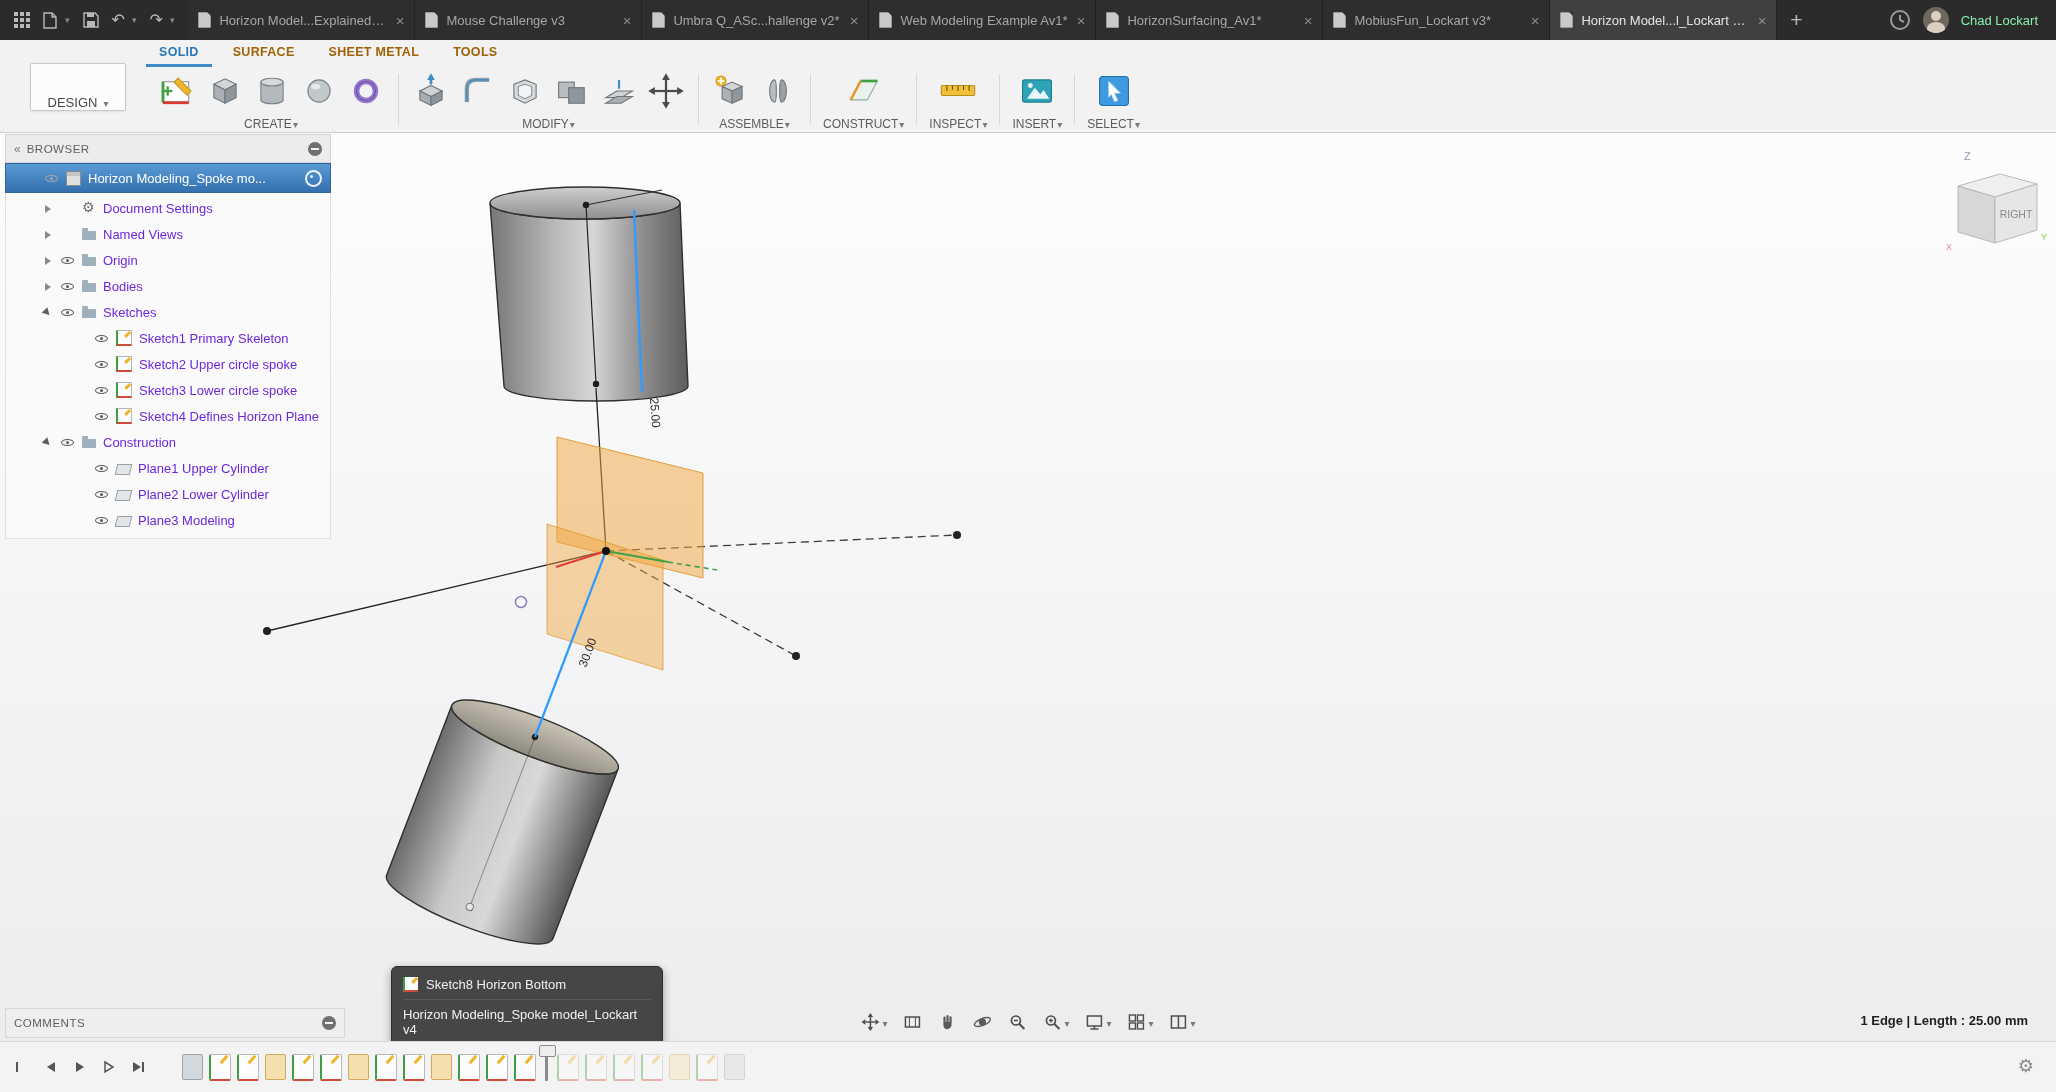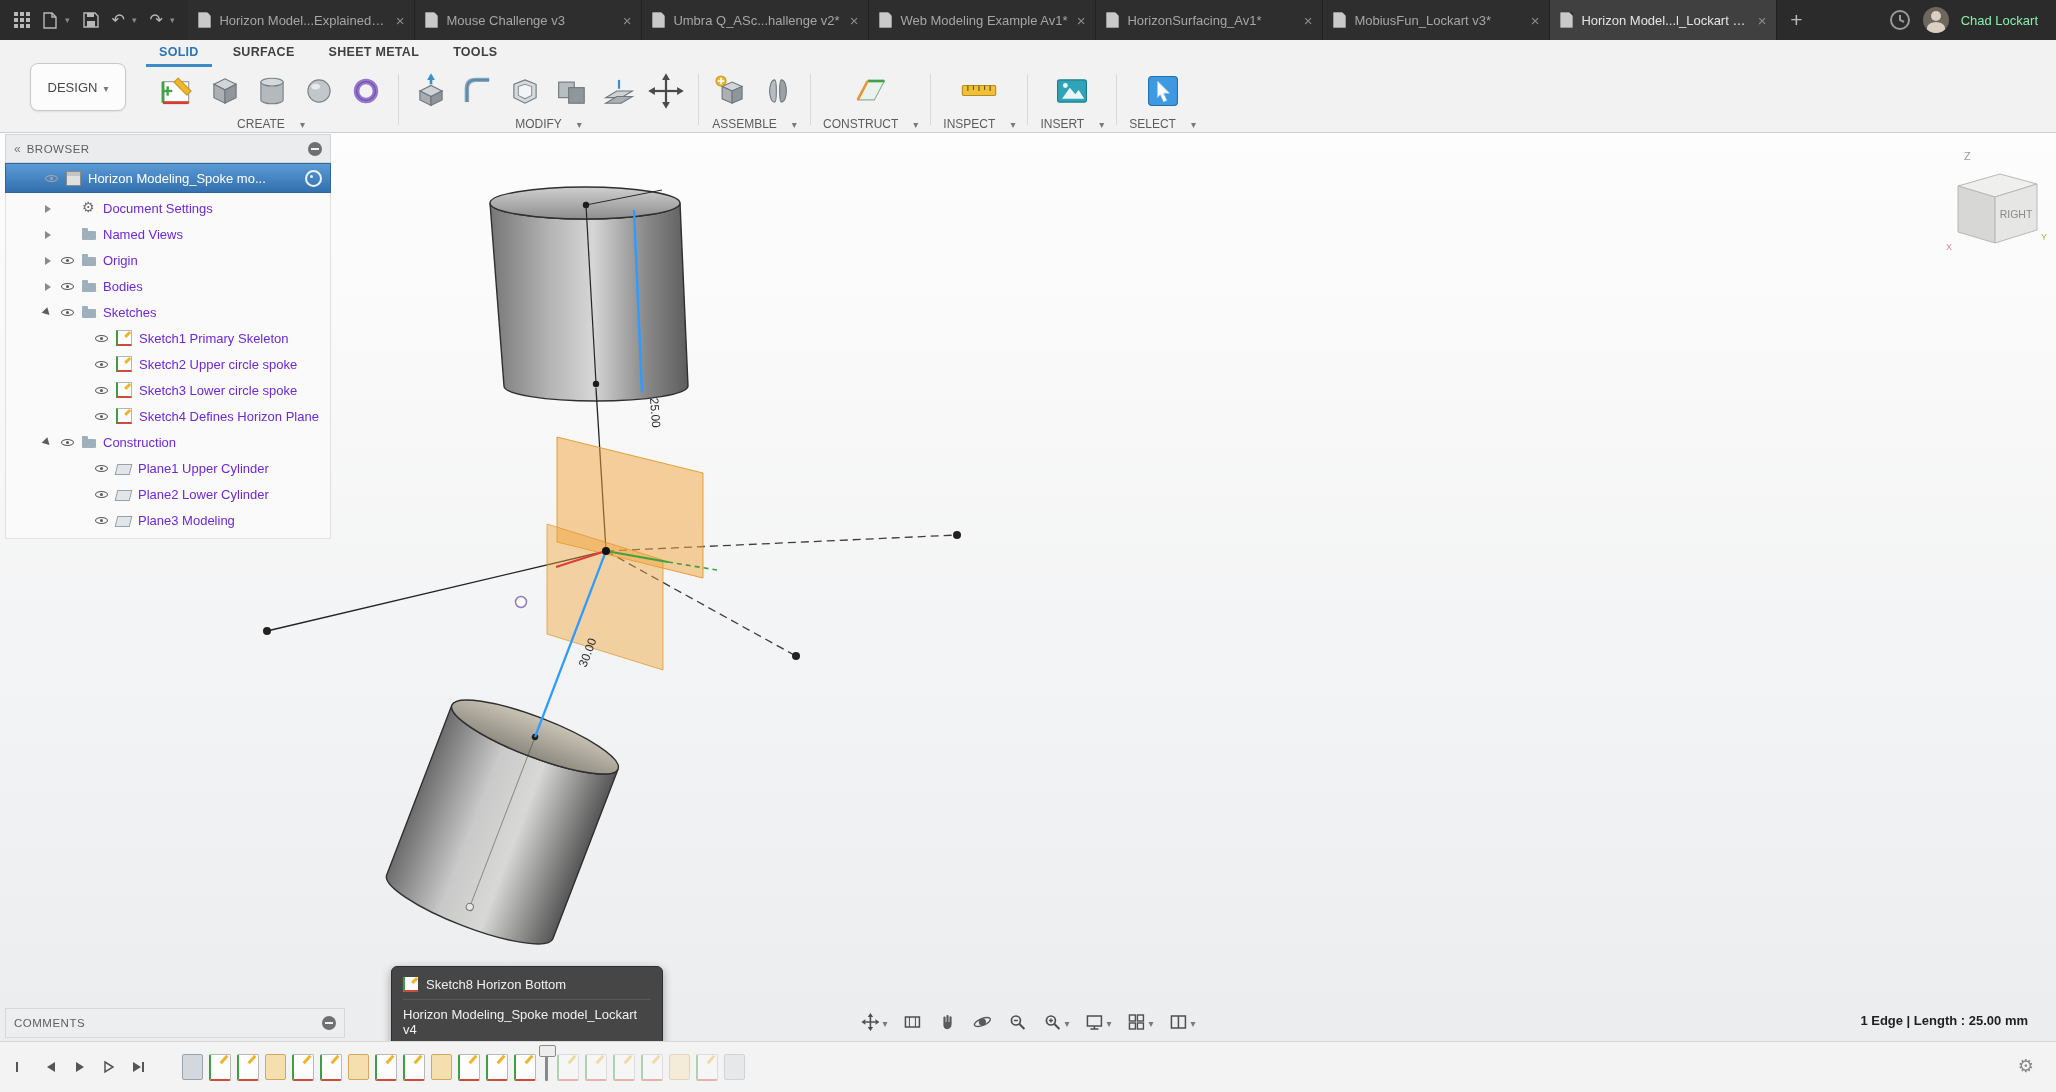--- a/index.html
+++ b/index.html
@@ -22,31 +22,31 @@
   .tab-label{flex:1;overflow:hidden;white-space:nowrap;text-overflow:ellipsis}
   .tab-close{flex:none;color:#8d8d8d;font-size:15px}
   .tab-plus{width:38px;display:flex;align-items:center;justify-content:center;color:#b9b9b9;font-size:21px}
   .tb-right{margin-left:auto;display:flex;align-items:center;gap:12px;padding-right:18px;color:#86efac;font-size:13px}
   .avatar{width:26px;height:26px;border-radius:50%;background:#6e675e;position:relative;overflow:hidden}
   .avatar::before{content:"";position:absolute;left:8px;top:4px;width:10px;height:10px;border-radius:50%;background:#d9d0c2}
   .avatar::after{content:"";position:absolute;left:4px;top:15px;width:18px;height:12px;border-radius:50% 50% 0 0;background:#d9d0c2}
 
   
   .toolbar{position:absolute;top:40px;left:0;right:0;height:92px;background:#f2f2f2;border-bottom:1px solid #cfcfcf;z-index:29}
-  .design-btn{position:absolute;left:30px;top:23px;width:94px;height:46px;background:#fcfcfc;border:1px solid #c9c9c9;border-radius:8px;
-       display:flex;align-items:center;justify-content:center;gap:6px;font-size:13px;color:#474747;box-shadow:0 1px 2px rgba(0,0,0,.08)}
+  .design-btn{position:absolute;left:30px;top:23px;width:94px;height:46px;background:#fcfcfc;border:1px solid #c9c9c9;border-radius:2px;
+       display:flex;align-items:flex-end;justify-content:center;gap:6px;font-size:13px;color:#474747;box-shadow:0 1px 2px rgba(0,0,0,.08)}
   .rtabs{position:absolute;left:146px;top:0;height:27px;display:flex;gap:8px}
-  .rtab{padding:0 13px;display:flex;align-items:center;font-size:12.5px;font-weight:bold;letter-spacing:.3px;color:#404040;border-bottom:3px solid transparent}
+  .rtab{padding:0 13px;display:flex;align-items:center;font-size:12.5px;font-weight:bold;letter-spacing:.3px;color:#a16207;border-bottom:3px solid transparent}
   .rtab.active{color:#2a76b8;border-bottom-color:#3b8bc9}
   .ribbon{position:absolute;left:146px;top:27px;right:0;bottom:0;display:flex;align-items:stretch}
   .grp{display:flex;flex-direction:column;align-items:center;padding:1px 10px 0}
   .grp-icons{display:flex;align-items:center;gap:7px;height:46px}
   .gi{display:flex;align-items:center;justify-content:center}
   .gi svg{display:block}
-  .grp-label{display:flex;align-items:center;gap:15px;font-size:12px;color:#5c5c5c;margin-top:3px}
+  .grp-label{display:flex;align-items:center;gap:1px;font-size:12px;color:#5c5c5c;margin-top:3px}
   .caret::after{content:"▾";font-size:10px;color:#7a7a7a}
   .vdiv{width:1px;background:#d8d8d8;margin:7px 2px}
 
   
   .vp-bg{position:absolute;left:0;right:0;top:132px;bottom:50px;background:linear-gradient(#fdfdfd,#ecedef);z-index:1}
   .scene{position:absolute;left:0;top:0;width:2056px;height:1092px;z-index:2;pointer-events:none}
 
   
   .browser{position:absolute;left:5px;top:134px;width:326px;z-index:10;font-size:13px}
   .b-head{height:27px;background:rgba(234,235,237,.96);border:1px solid #d6d6d6;display:flex;align-items:center;gap:8px;padding:0 8px;color:#5f5f5f;font-size:11.5px;letter-spacing:.5px}

